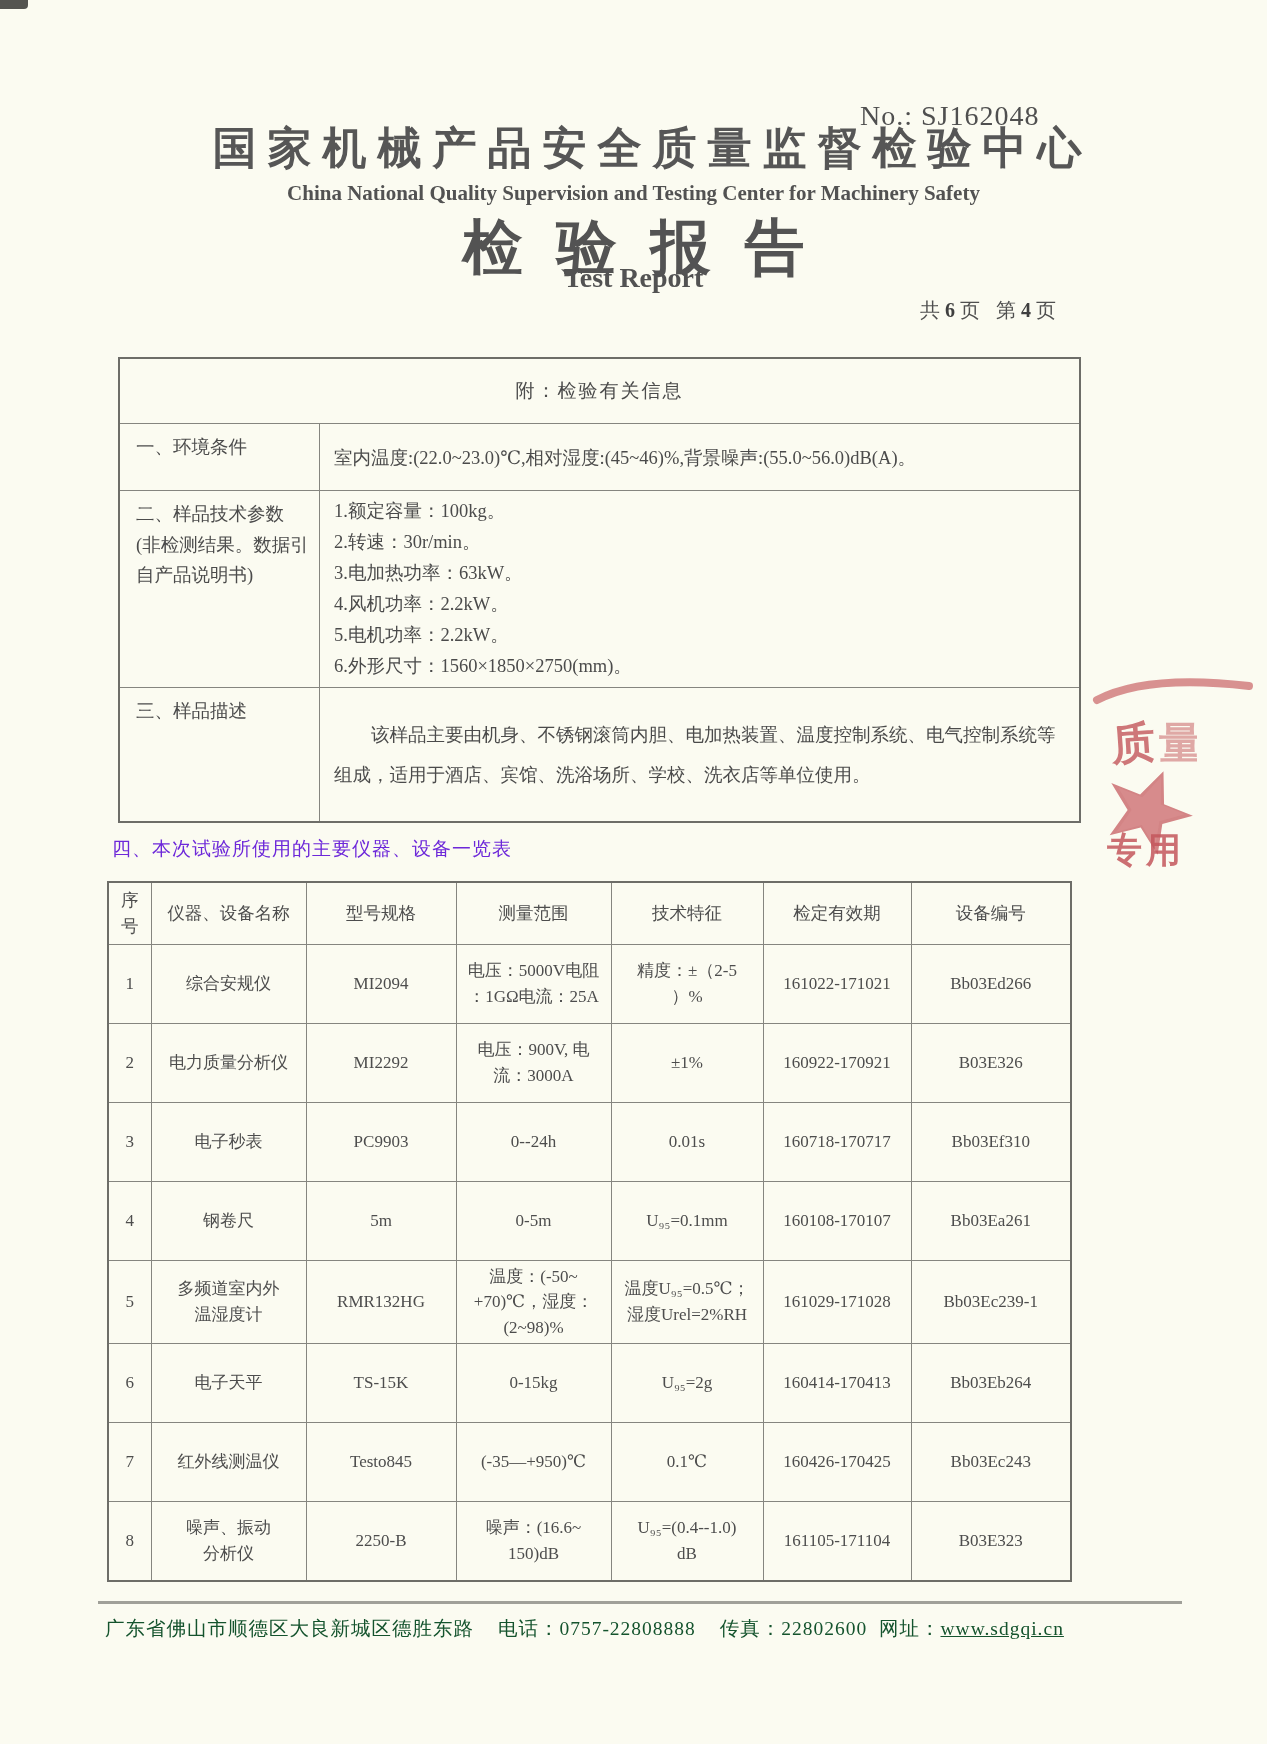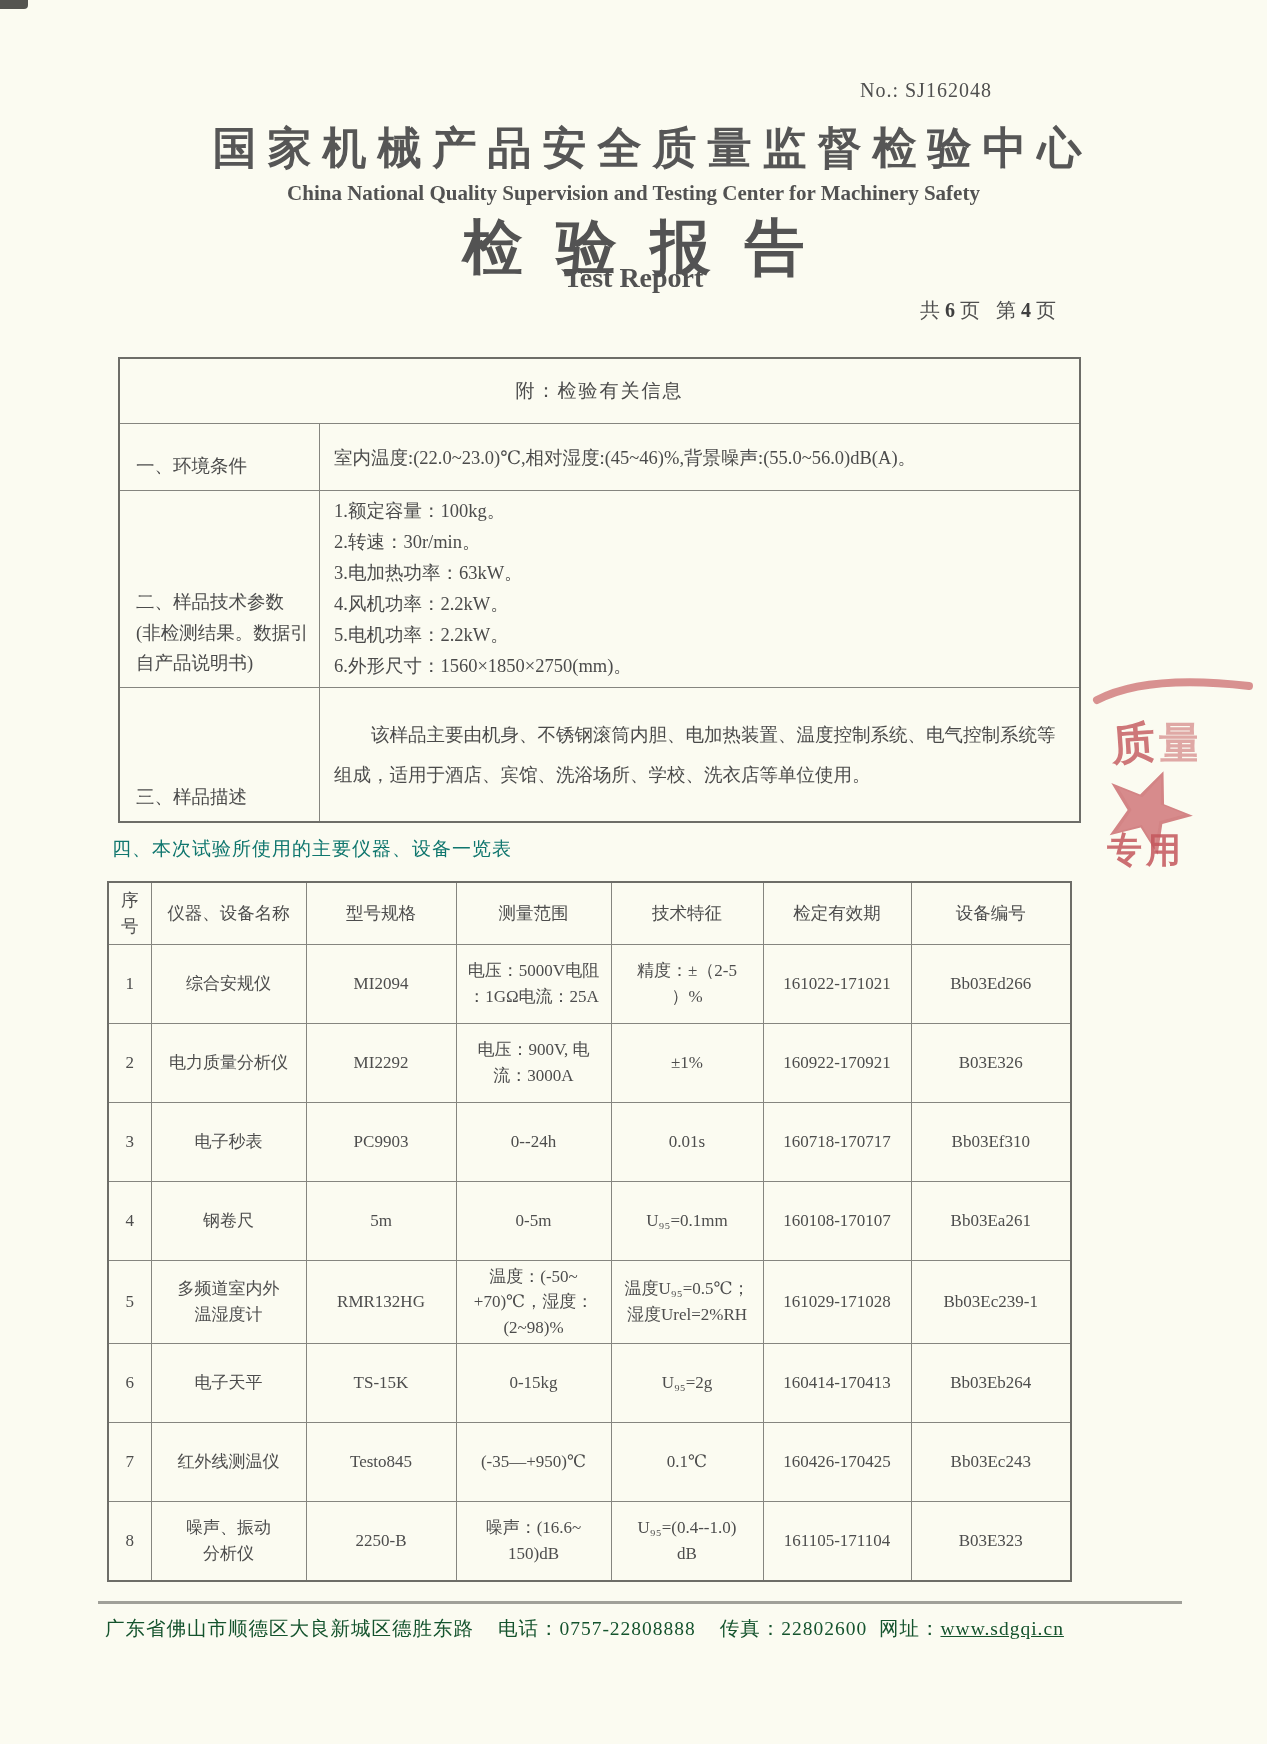--- a/index.html
+++ b/index.html
@@ -12,22 +12,22 @@
     position:relative;width:1267px;height:1744px;
     background:#fbfbf1;
     color:#4b4b4b;overflow:hidden;
   }
   .corner-mark{
     position:absolute;left:0;top:0;width:28px;height:9px;
     background:#2b2b28;opacity:.8;border-radius:0 0 4px 0;
   }
   
   .report-no{
-    position:absolute;left:860px;top:79px;
-    font-size:20px;letter-spacing:1px;color:#4f4f4f;
+    position:absolute;left:860px;top:100px;
+    font-size:28px;letter-spacing:1px;color:#4f4f4f;
   }
   .org-cn{
     position:absolute;left:0;top:119px;width:100%;
     text-align:center;font-size:44px;font-weight:bold;
     letter-spacing:11px;color:#565656;margin:0;white-space:nowrap;padding-left:19px;
   }
   .org-en{
     position:absolute;left:0;top:181px;width:100%;
     text-align:center;font-size:21px;font-weight:bold;color:#525252;
   }
@@ -53,37 +53,37 @@
   }
   .t1-header{
     height:64px;border-bottom:1.5px solid #85857f;
     display:flex;align-items:center;justify-content:center;
     font-size:19px;letter-spacing:2px;color:#4b4b4b;
   }
   .t1-row{display:flex;border-bottom:1.5px solid #85857f;box-sizing:border-box;}
   .t1-row:last-child{border-bottom:none;}
   .t1-label{
     width:200px;min-width:200px;border-right:1.5px solid #85857f;
-    display:flex;flex-direction:column;justify-content:flex-end;
+    display:flex;flex-direction:column;justify-content:flex-start;
     padding:8px 8px 8px 16px;font-size:18.5px;box-sizing:border-box;
     line-height:1.65;
   }
   .t1-content{
     flex:1;display:flex;flex-direction:column;justify-content:center;
     padding:6px 14px;font-size:18.5px;box-sizing:border-box;
   }
   .row-env{height:67px;}
   .row-params{height:197px;}
   .row-desc{height:133px;}
   .params-list div{line-height:31px;}
   .desc-par{margin:0;line-height:40px;text-indent:2em;}
   
   .sec4-title{
     position:absolute;left:112px;top:836px;
-    font-size:19px;color:#0f766e;letter-spacing:1px;
+    font-size:19px;color:#6d28d9;letter-spacing:1px;
   }
   
   table.inst{
     position:absolute;left:107px;top:881px;width:963px;
     border-collapse:collapse;table-layout:fixed;
     font-size:17px;color:#4d4d4d;
     border:2px solid #6d6d68;
   }
   table.inst th,table.inst td{
     border:1.5px solid #85857f;

